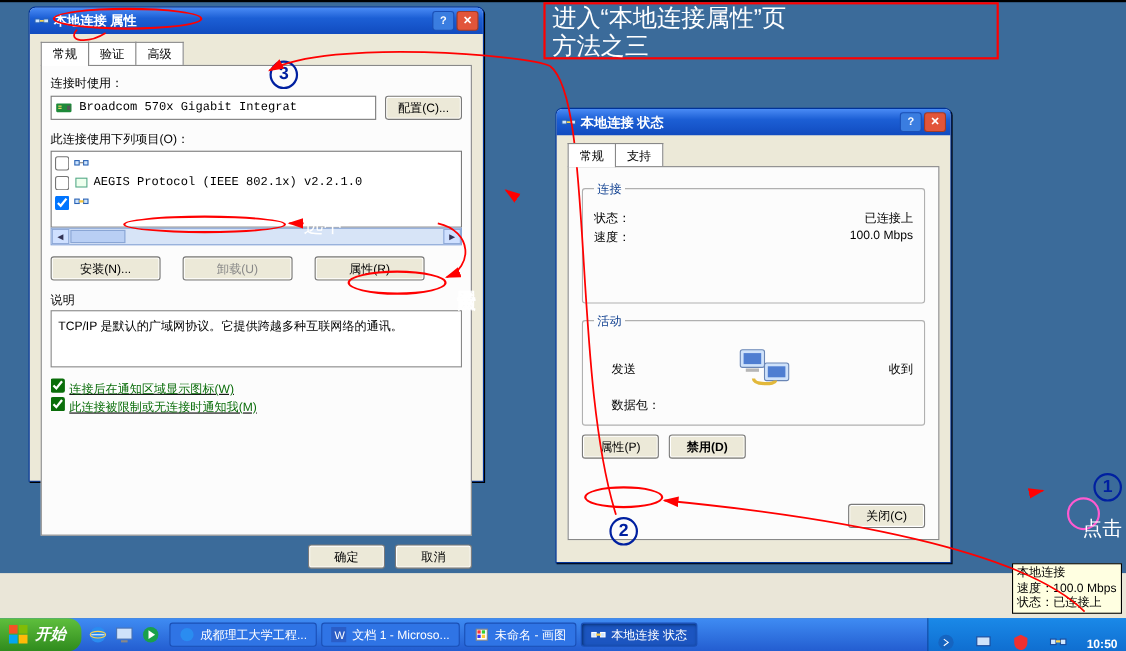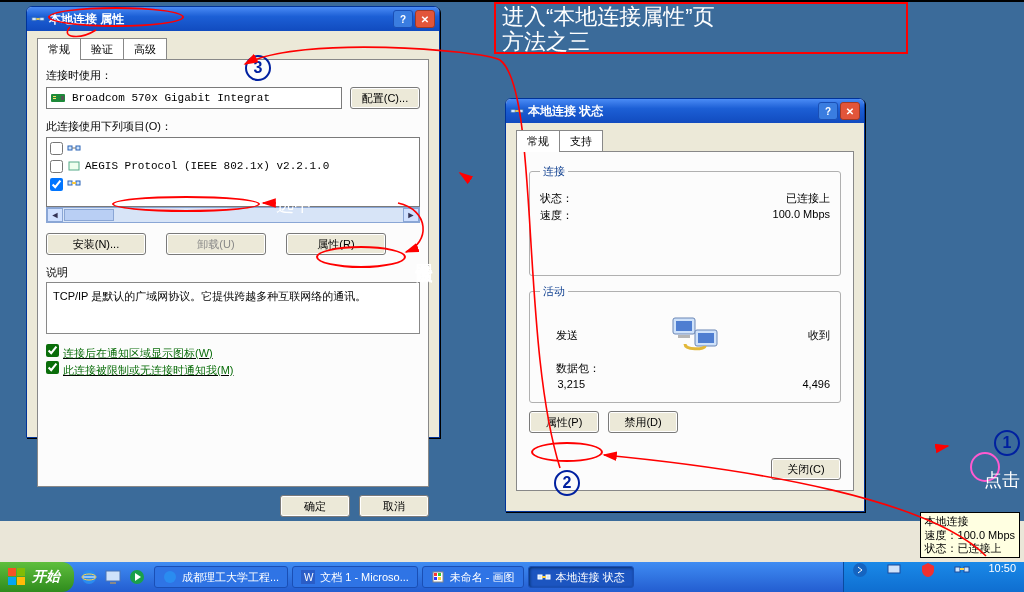--- a/index.html
+++ b/index.html
@@ -66,21 +66,21 @@
 .tooltip { position:absolute; background:#ffffe1; border:1px solid #000; font-size:11px; padding:2px 4px; line-height:1.2; white-space:nowrap; }
 
 
 .taskbar { position:absolute; left:0; right:0; bottom:0; height:30px; background:linear-gradient(#3f8cf3,#235dd0); display:flex; align-items:stretch; color:#fff; font-size:11px; }
 .start { display:flex; align-items:center; gap:6px; padding:0 14px 0 8px; background:linear-gradient(#5fbf3d,#2f8b1d); border-radius:0 12px 12px 0; font-weight:bold; font-style:italic; font-size:14px; }
 .start .winlogo { width:18px; height:18px; }
 .quicklaunch { display:flex; align-items:center; gap:6px; padding:0 6px; }
 .ql { width:18px; height:18px; border-radius:2px; display:inline-block; }
 .task-btn { display:flex; align-items:center; gap:5px; padding:0 8px; margin:4px 2px; background:#2f74e5; border:1px solid #1a4fb5; border-radius:3px; max-width:170px; overflow:hidden; white-space:nowrap; }
 .task-btn.active { background:#1c55c0; box-shadow:inset 1px 1px 3px #06306e; }
-.tray { margin-left:auto; display:flex; align-items:flex-start; gap:18px; padding:0 8px; background:linear-gradient(#1a89e8,#0f6ed0); border-left:1px solid #0a4aa0; }
+.tray { margin-left:auto; display:flex; align-items:flex-end; gap:18px; padding:0 8px; background:linear-gradient(#1a89e8,#0f6ed0); border-left:1px solid #0a4aa0;font-weight:bold; }
 .tray-icon { width:16px; height:16px; display:inline-block; }
 
 svg { display:block; }
 .red-ellipse { position:absolute; border:2px solid #f00; border-radius:50%/50%; pointer-events:none; }
 .pink-circle { position:absolute; width:30px; height:30px; border:2px solid #ff5ad0; border-radius:50%; pointer-events:none; }
 
 .small-icon-net { width:14px;height:14px; }
 </style>
 </head>
 <body>
@@ -234,30 +234,25 @@
               <path d="M20 28 C20 34 40 34 40 30" stroke="#e2b83a" stroke-width="3" fill="none"></path>
             </svg>
           </span>
           <span>收到</span>
         </div>
         <div class="activity">
           <span>数据包：</span>
           <span></span>
             <span></span>
         </div>
-        <div class="kv">
-            <span></span>
-            <span style="position:relative; left:-100px;">3,215</span>
-            <span>4,496</span>
-          </div>
       </fieldset>
 
       <div style="margin-top:8px;">
         <button class="btn">属性(P)</button>
-        <button class="btn" style="margin-left:6px;">禁用(D)</button>
+        <button class="btn" style="margin-left:6px;font-weight:bold;">禁用(D)</button>
       </div>
       <div style="position:absolute; right:12px; bottom:10px;">
         <button class="btn">关闭(C)</button>
       </div>
     </div>
   </div>
 </div>
 
 <div class="tooltip" style="right:4px; bottom:34px;">
   <div>本地连接</div>

